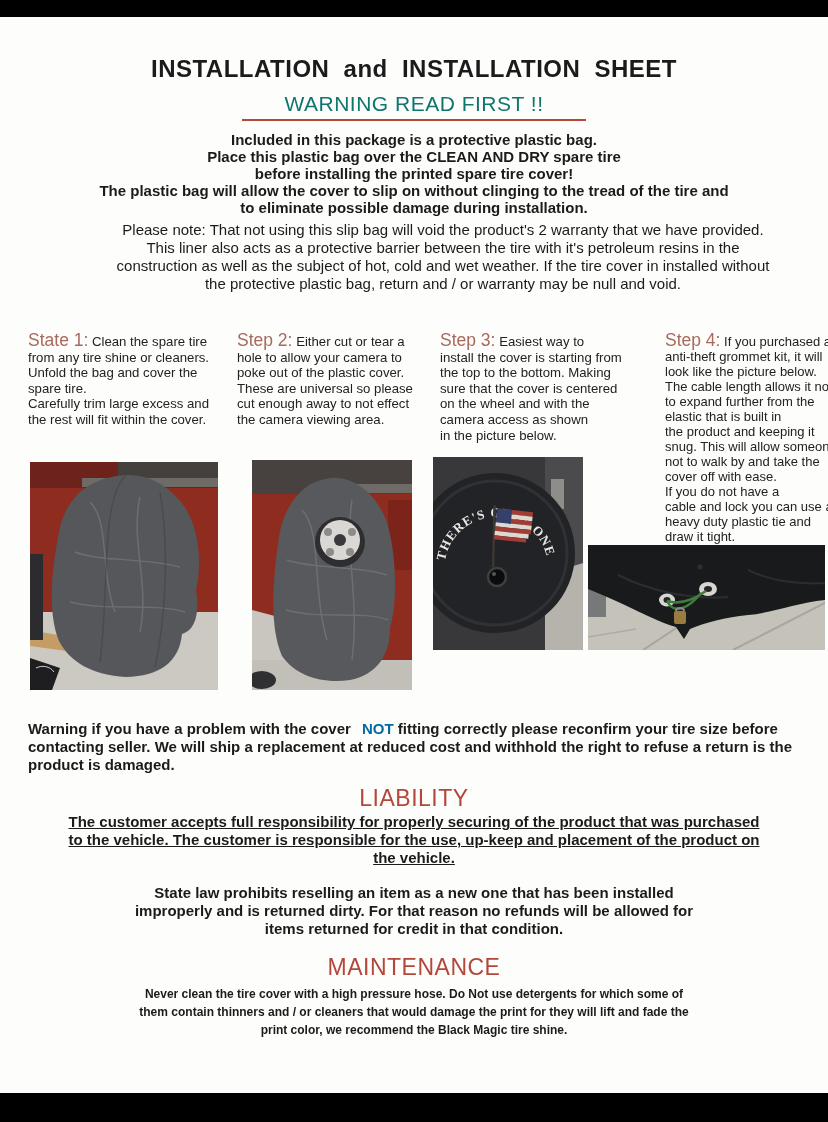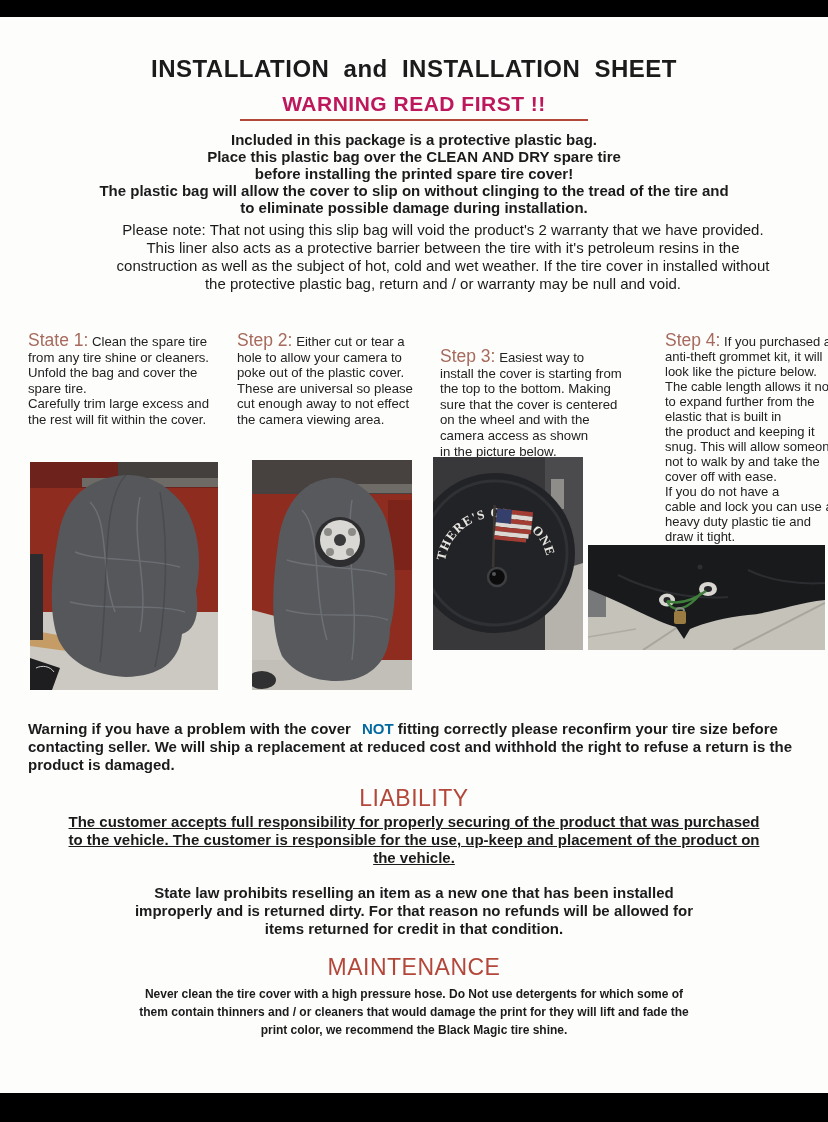--- a/index.html
+++ b/index.html
@@ -5,30 +5,30 @@
   html,body{margin:0;padding:0;background:#e8e8e8;}
   .shot{position:relative;width:828px;height:1122px;background:#fdfdfc;overflow:hidden;
         font-family:"Liberation Sans","DejaVu Sans",sans-serif;color:#1b1b1b;}
   .bar{position:absolute;left:0;width:828px;background:#000;}
   .abs{position:absolute;}
   .ctr{text-align:center;width:828px;left:0;}
   .pre{white-space:pre-line;}
 
   .title{top:55px;font-size:24px;font-weight:bold;letter-spacing:.5px;word-spacing:7px;}
   .warn-head-wrap{top:92px;}
-  .warn-head{display:inline-block;color:#be185d;font-size:21px;font-weight:bold;
+  .warn-head{display:inline-block;color:#0f766e;font-size:21px;font-weight:normal;
              letter-spacing:.5px;border-bottom:2px solid #b2473a;padding:0 42px 3px 42px;}
   .intro1{top:131px;font-size:15px;line-height:17px;font-weight:bold;}
   .intro2{top:221px;font-size:15px;line-height:18px;font-weight:normal;margin-left:29px;}
 
   .step{font-size:13.2px;line-height:15.6px;color:#222;}
   .step-label{font-size:17.5px;color:#a76a5c;}
   .s1{left:28px;top:333px;width:205px;}
   .s2{left:237px;top:333px;width:205px;}
-  .s3{left:440px;top:333px;width:200px;margin-top:16px;}
+  .s3{left:440px;top:333px;width:200px;}
   .s4{left:665px;top:333px;width:182px;line-height:15px;font-size:13px;}
 
   .photo{position:absolute;}
   .photo svg{display:block;}
 
   .fitwarn{left:28px;top:720px;width:782px;font-size:15px;line-height:18px;font-weight:bold;}
   .hl{color:#0369a1;margin-left:7px;}
   .sec-head{font-size:23px;font-weight:normal;color:#b2473a;letter-spacing:.5px;}
   .liab-head{top:785px;}
   .liab1{top:813px;font-size:15px;line-height:18px;font-weight:bold;text-decoration:underline;}

